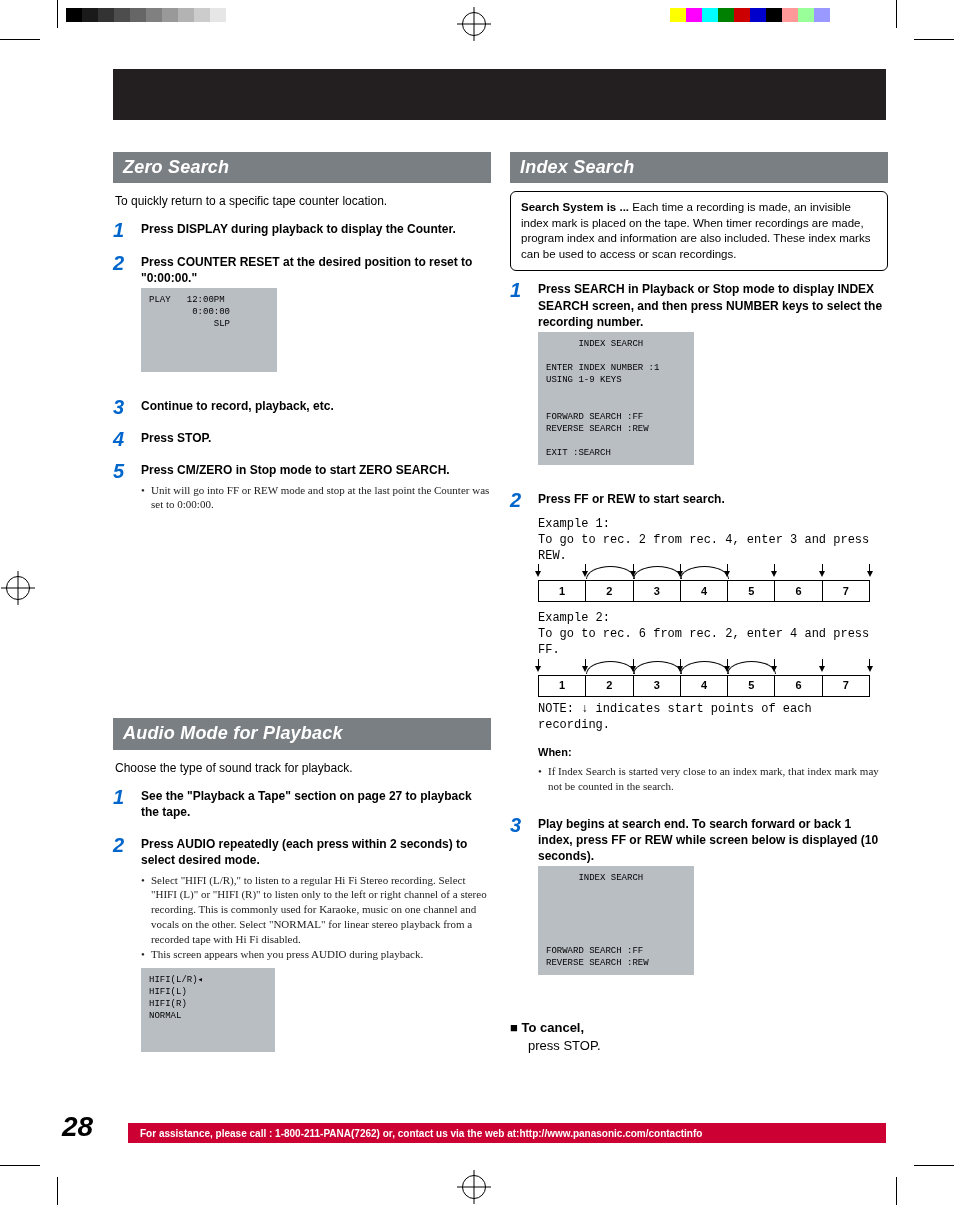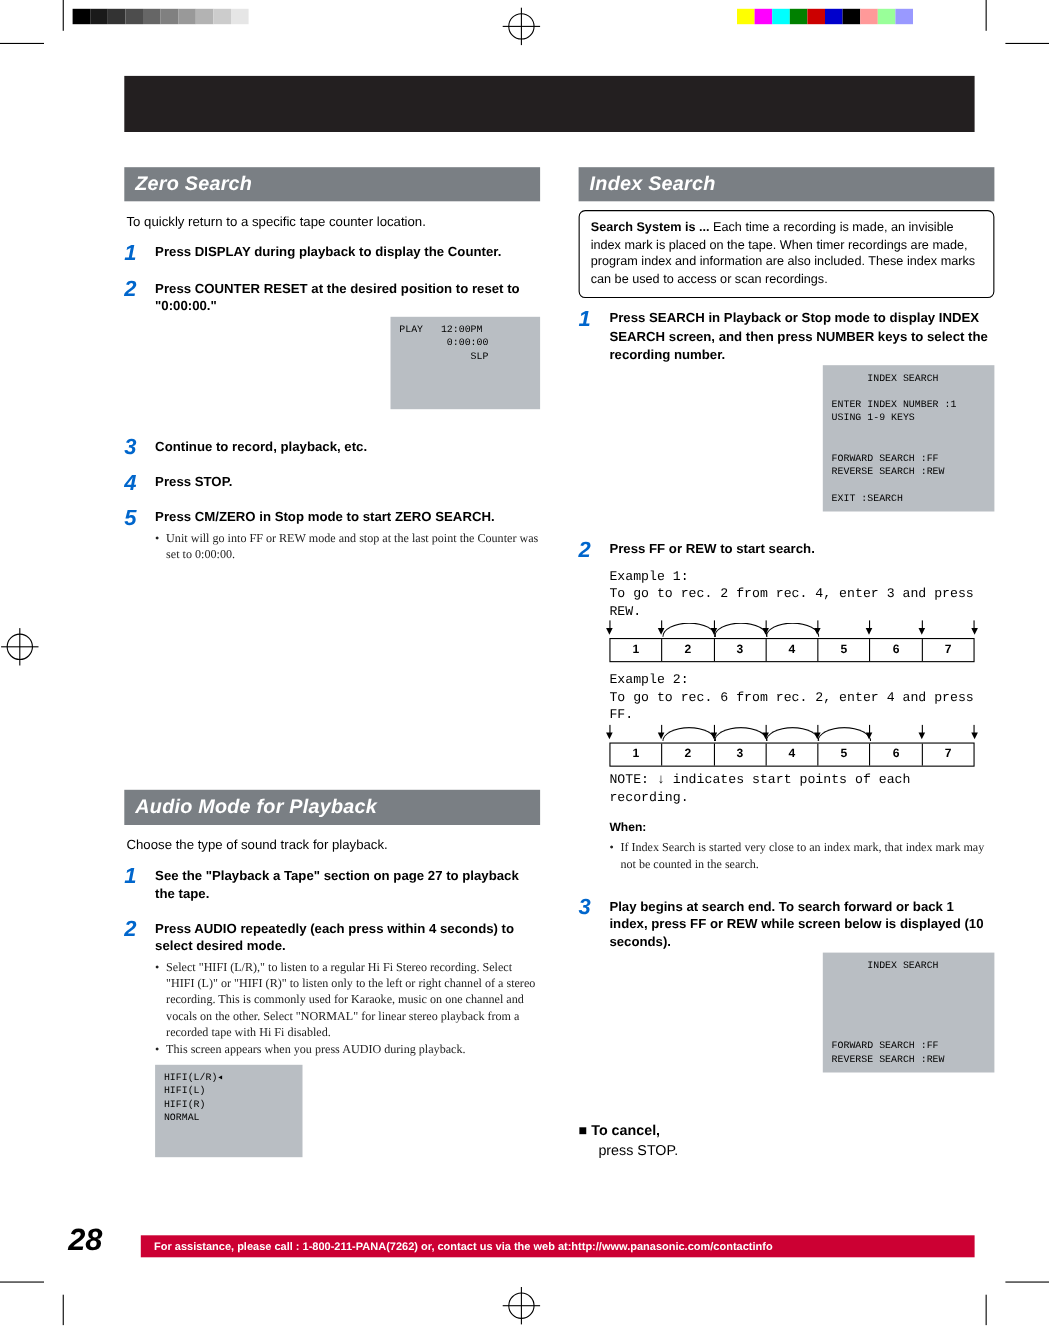--- a/index.html
+++ b/index.html
@@ -22,36 +22,36 @@
   .reg-circle::after{top:50%;left:-6px;right:-6px;height:1px;transform:translateY(-.5px);}
   .cb{position:absolute;display:flex;}
   .cb div{width:16px;height:14px;}
   
   .banner{position:absolute;left:113px;right:68px;top:69px;height:51px;background:#231f20;}
   
   .h2{background:var(--bar);color:#fff;font-weight:700;font-size:18px;padding:3px 10px 4px;font-style:italic;letter-spacing:.2px;font-family:Arial,Helvetica,sans-serif;}
   
   .col{position:absolute;top:152px;width:378px;font-size:12px;line-height:1.35;}
   .col.left{left:113px;}
-  .col.right{left:526px;}
+  .col.right{left:510px;}
   .intro{margin:10px 2px 12px;}
   ol.steps{list-style:none;margin:0;padding:0;counter-reset:step;}
   ol.steps>li{position:relative;padding:0 0 16px 28px;}
   ol.steps>li::before{counter-increment:step;content:counter(step);position:absolute;left:0;top:-4px;color:#0066cc;font-weight:700;font-size:20px;font-style:italic;font-family:Arial,Helvetica,sans-serif;}
   ol.steps>li>.step-head{font-weight:700;}
   ol.steps ul{list-style:none;margin:4px 0 0;padding:0;font-family:Liberation Serif, serif;}
   ol.steps ul li{position:relative;padding-left:10px;font-size:11px;color:#222;}
   ol.steps ul li::before{content:"•";position:absolute;left:0;top:0;}
   
   .roundbox{border:1px solid #000;border-radius:6px;padding:8px 10px;margin:8px 0 10px;font-size:11.5px;line-height:1.35;}
   .roundbox .rb-title{font-weight:700;}
   
   .osd{background:var(--osd-bg);font-family:"Courier New",monospace;font-size:9px;line-height:1.35;color:#000;padding:6px 8px;white-space:pre;}
   .osd.tall{min-height:72px;}
-  .osd-wrap-right{display:flex;justify-content:flex-end;margin:2px 0 10px;}
+  .osd-wrap-right{display:flex;justify-content:flex-start;margin:2px 0 10px;}
   .osd-wrap-right .osd{width:120px;}
   .osd-wrap-center{display:flex;margin:6px 0 4px;}
   .osd-wrap-center .osd{width:118px;}
   
   .diagram{margin:6px 0 4px;}
   .diag-row{display:flex;border:1px solid #000;height:20px;margin-top:16px;}
   .diag-cell{flex:1;border-right:1px solid #000;display:flex;align-items:center;justify-content:center;font-weight:700;font-size:11px;position:relative;}
   .diag-cell:last-child{border-right:none;}
   .diag-cell::before{content:"";position:absolute;top:-17px;left:-1px;width:1px;height:10px;background:#000;}
   .diag-cell:last-child::after{content:"";position:absolute;top:-17px;right:-1px;width:1px;height:10px;background:#000;}
@@ -149,21 +149,21 @@
     <div style="height:190px"></div>
 
     <div class="h2">Audio Mode for Playback</div>
     <div class="intro">Choose the type of sound track for playback.</div>
 
     <ol class="steps">
       <li>
           <div class="step-head">See the "Playback a Tape" section on page 27 to playback the tape.</div>
         </li>
       <li>
-        <div class="step-head">Press AUDIO repeatedly (each press within 4 seconds) to select desired mode.</div>
+        <div class="step-head">Press AUDIO repeatedly (each press within 2 seconds) to select desired mode.</div>
         <ul>
           <li>Select "HIFI (L/R)," to listen to a regular Hi Fi Stereo recording. Select "HIFI (L)" or "HIFI (R)" to listen only to the left or right channel of a stereo recording. This is commonly used for Karaoke, music on one channel and vocals on the other. Select "NORMAL" for linear stereo playback from a recorded tape with Hi Fi disabled.</li>
           <li>This screen appears when you press AUDIO during playback.</li>
         </ul>
         <div class="osd-wrap-center">
           <div class="osd tall">HIFI(L/R)◂
 HIFI(L)
 HIFI(R)
 NORMAL</div>
         </div>

